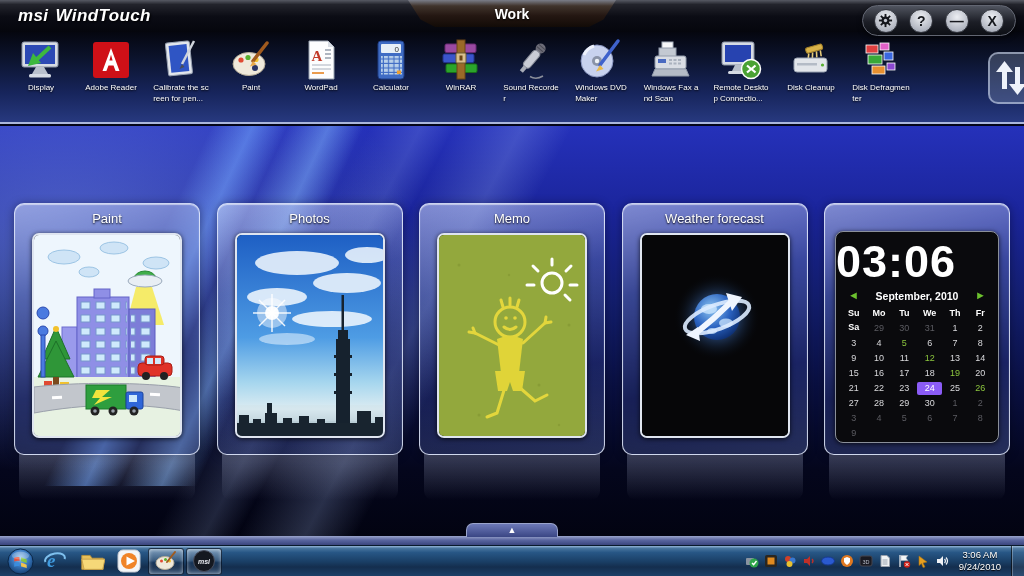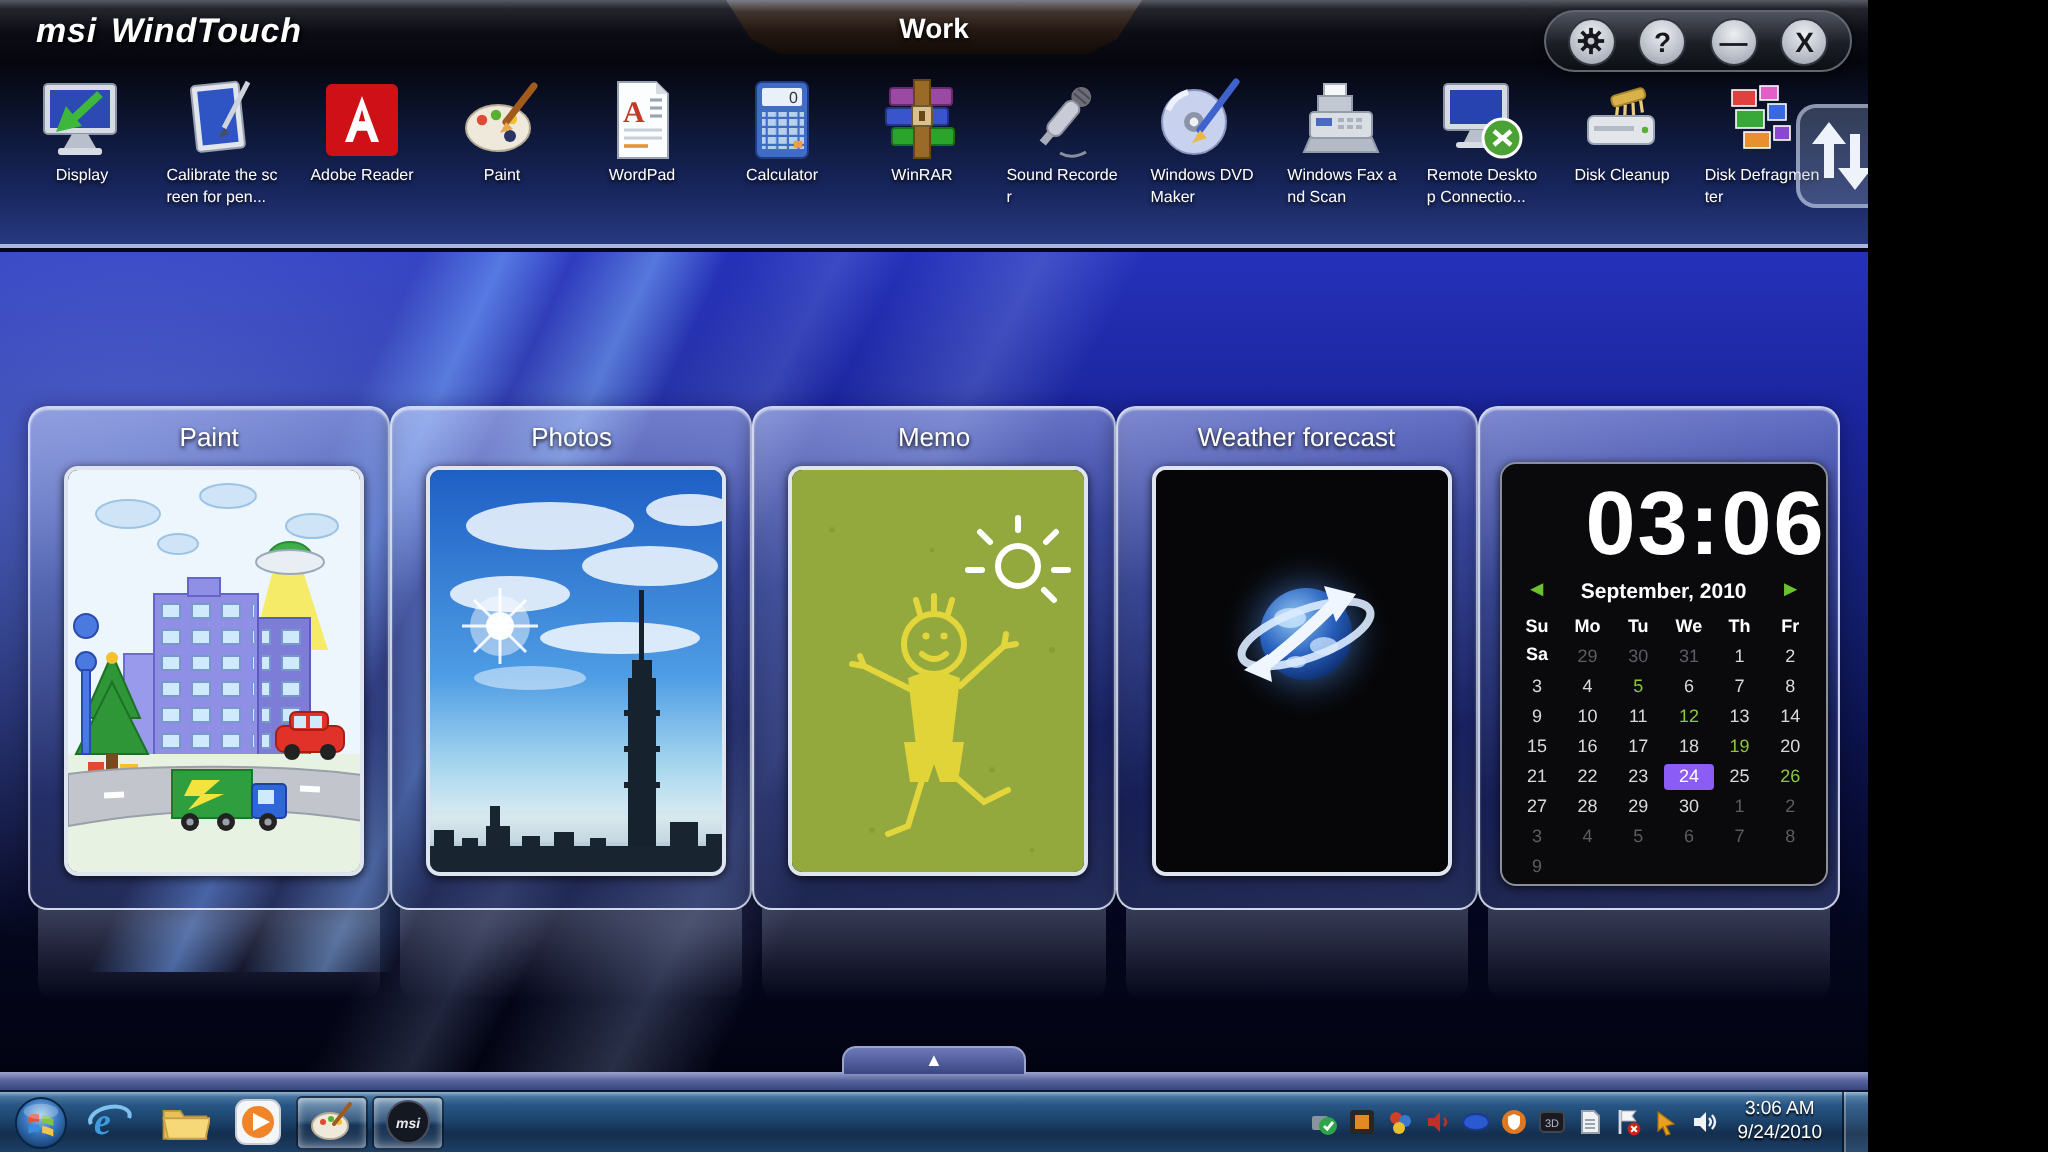--- a/index.html
+++ b/index.html
@@ -1,17 +1,17 @@
 <!DOCTYPE html>
 <html><head>
 <meta charset="utf-8">
 <style>
   * { margin:0; padding:0; box-sizing:border-box; }
   body { background:#000; font-family:"Liberation Sans", sans-serif; }
-  #screen { position:relative; width:934px; height:576px; overflow:hidden; background:#04061a; }
+  #screen { position:relative; width:1024px; height:576px; overflow:hidden; background:#04061a; }
 
   
   .header { position:absolute; top:0; left:0; right:0; height:32px;
     background:linear-gradient(#575a64 0%, #23242c 14%, #0b0c14 52%, #05060d 100%); }
   .logo { position:absolute; left:18px; top:6px; color:#fff; font-size:17px; font-weight:bold;
     font-style:italic; letter-spacing:.4px; text-shadow:1px 1px 2px #000; }
   .logo .brand { margin-right:7px; }
   .work-tab { position:absolute; left:50%; top:0; transform:translateX(-50%); width:208px; height:27px;
     background:linear-gradient(#7a7d88 0%, #40342c 22%, #241712 58%, #120b07 100%);
     clip-path:polygon(0 0,100% 0,94% 72%,87% 100%,13% 100%,6% 72%);
@@ -60,21 +60,21 @@
     background:linear-gradient(rgba(205,215,245,.26), rgba(205,215,245,0));
     border-radius:0 0 9px 9px; pointer-events:none; }
   .card-title { display:block; text-align:center; margin-top:7px; color:#fff; font-size:13px;
     text-shadow:0 1px 2px #000; }
   .card-frame { position:absolute; left:17px; top:29px; width:150px; height:205px; border-radius:7px;
     border:2px solid #dfe5f0; background:#000; overflow:hidden; box-shadow:0 1px 5px rgba(0,0,0,.75); }
   .card-frame svg { display:block; }
 
   .cal-frame { position:absolute; left:10px; top:27px; width:164px; height:212px; border-radius:8px;
     border:1px solid #8a8f9a; background:#0a0a0d; overflow:hidden; box-shadow:0 1px 5px rgba(0,0,0,.75); }
-  .cal-time { margin-top:5px; text-align:right; color:#fff; font-size:45px; font-weight:bold;
+  .cal-time { margin-top:5px; text-align:left; color:#fff; font-size:45px; font-weight:bold;
     letter-spacing:1px; line-height:1.1; }
   .cal-month-row { display:flex; align-items:center; justify-content:space-between; padding:0 12px; margin-top:3px; }
   .cal-arrow { color:#6cc22e; font-size:11px; cursor:pointer; line-height:1; }
   .cal-month { color:#fff; font-size:10.5px; font-weight:bold; }
   .cal-grid { display:grid; grid-template-columns:repeat(6,1fr); width:152px; margin:6px auto 0; row-gap:2px; }
   .cal-h { color:#fff; font-weight:bold; font-size:9px; text-align:center; padding-bottom:2px; }
   .cal-d { color:#d9d9dc; font-size:9px; text-align:center; padding:1.5px 0; cursor:pointer; }
   .cal-d.out { color:#5c5c62; }
   .cal-d.sun { color:#8cc63e; }
   .cal-d.sel { background:#8b5cf6; color:#fff; border-radius:2px; }
@@ -155,40 +155,40 @@
               <path d="M18 30 h8 l4 7 h-16 z" fill="#b9c0cc"></path>
               <rect x="11" y="37" width="22" height="3.5" rx="1.5" fill="#d6dbe4"></rect>
             </svg>
           </span>
         <span class="tb-label">Display</span>
       </div>
 
       <div class="tb-item">
         <span class="tb-ico">
             <svg width="46" height="46" viewBox="0 0 46 46">
+              <rect x="5" y="5" width="36" height="36" rx="3" fill="#cf1017"></rect>
+              <path fill-rule="evenodd" d="M23 11 L31.5 34 H27.6 L25.5 28.4 H20.5 L18.4 34 H14.5 Z M23 17.8 L21.4 23.6 H24.6 Z" fill="#fff"></path>
+            </svg>
+          </span>
+        <span class="tb-label">Adobe Reader</span>
+      </div>
+
+      <div class="tb-item">
+        <span class="tb-ico">
+            <svg width="46" height="46" viewBox="0 0 46 46">
               <g transform="rotate(-6 20 22)">
                 <rect x="9" y="5" width="24" height="33" rx="2" fill="#e2e6ec" stroke="#97a0b0"></rect>
                 <rect x="12" y="8" width="18" height="27" fill="#2f55c4"></rect>
               </g>
               <path d="M36 4 L24 27" stroke="#cfd4dc" stroke-width="2.5"></path>
               <path d="M24 27 l-2.5 5 l5 -2 z" fill="#4a4e58"></path>
             </svg>
           </span>
         <span class="tb-label">Calibrate the sc
 reen for pen...</span>
-      </div>
-
-      <div class="tb-item">
-        <span class="tb-ico">
-            <svg width="46" height="46" viewBox="0 0 46 46">
-              <rect x="5" y="5" width="36" height="36" rx="3" fill="#cf1017"></rect>
-              <path fill-rule="evenodd" d="M23 11 L31.5 34 H27.6 L25.5 28.4 H20.5 L18.4 34 H14.5 Z M23 17.8 L21.4 23.6 H24.6 Z" fill="#fff"></path>
-            </svg>
-          </span>
-        <span class="tb-label">Adobe Reader</span>
       </div>
 
       <div class="tb-item">
         <span class="tb-ico">
             <svg width="46" height="46" viewBox="0 0 46 46">
               <ellipse cx="21" cy="27" rx="16" ry="11.5" fill="#efe9db" stroke="#b5ab97"></ellipse>
               <circle cx="27" cy="31" r="3" fill="#2a3566"></circle>
               <circle cx="13" cy="23" r="2.6" fill="#e04a32"></circle>
               <circle cx="20" cy="20.5" r="2.6" fill="#58b030"></circle>
               <circle cx="28" cy="22.5" r="2.6" fill="#f2c12c"></circle>

